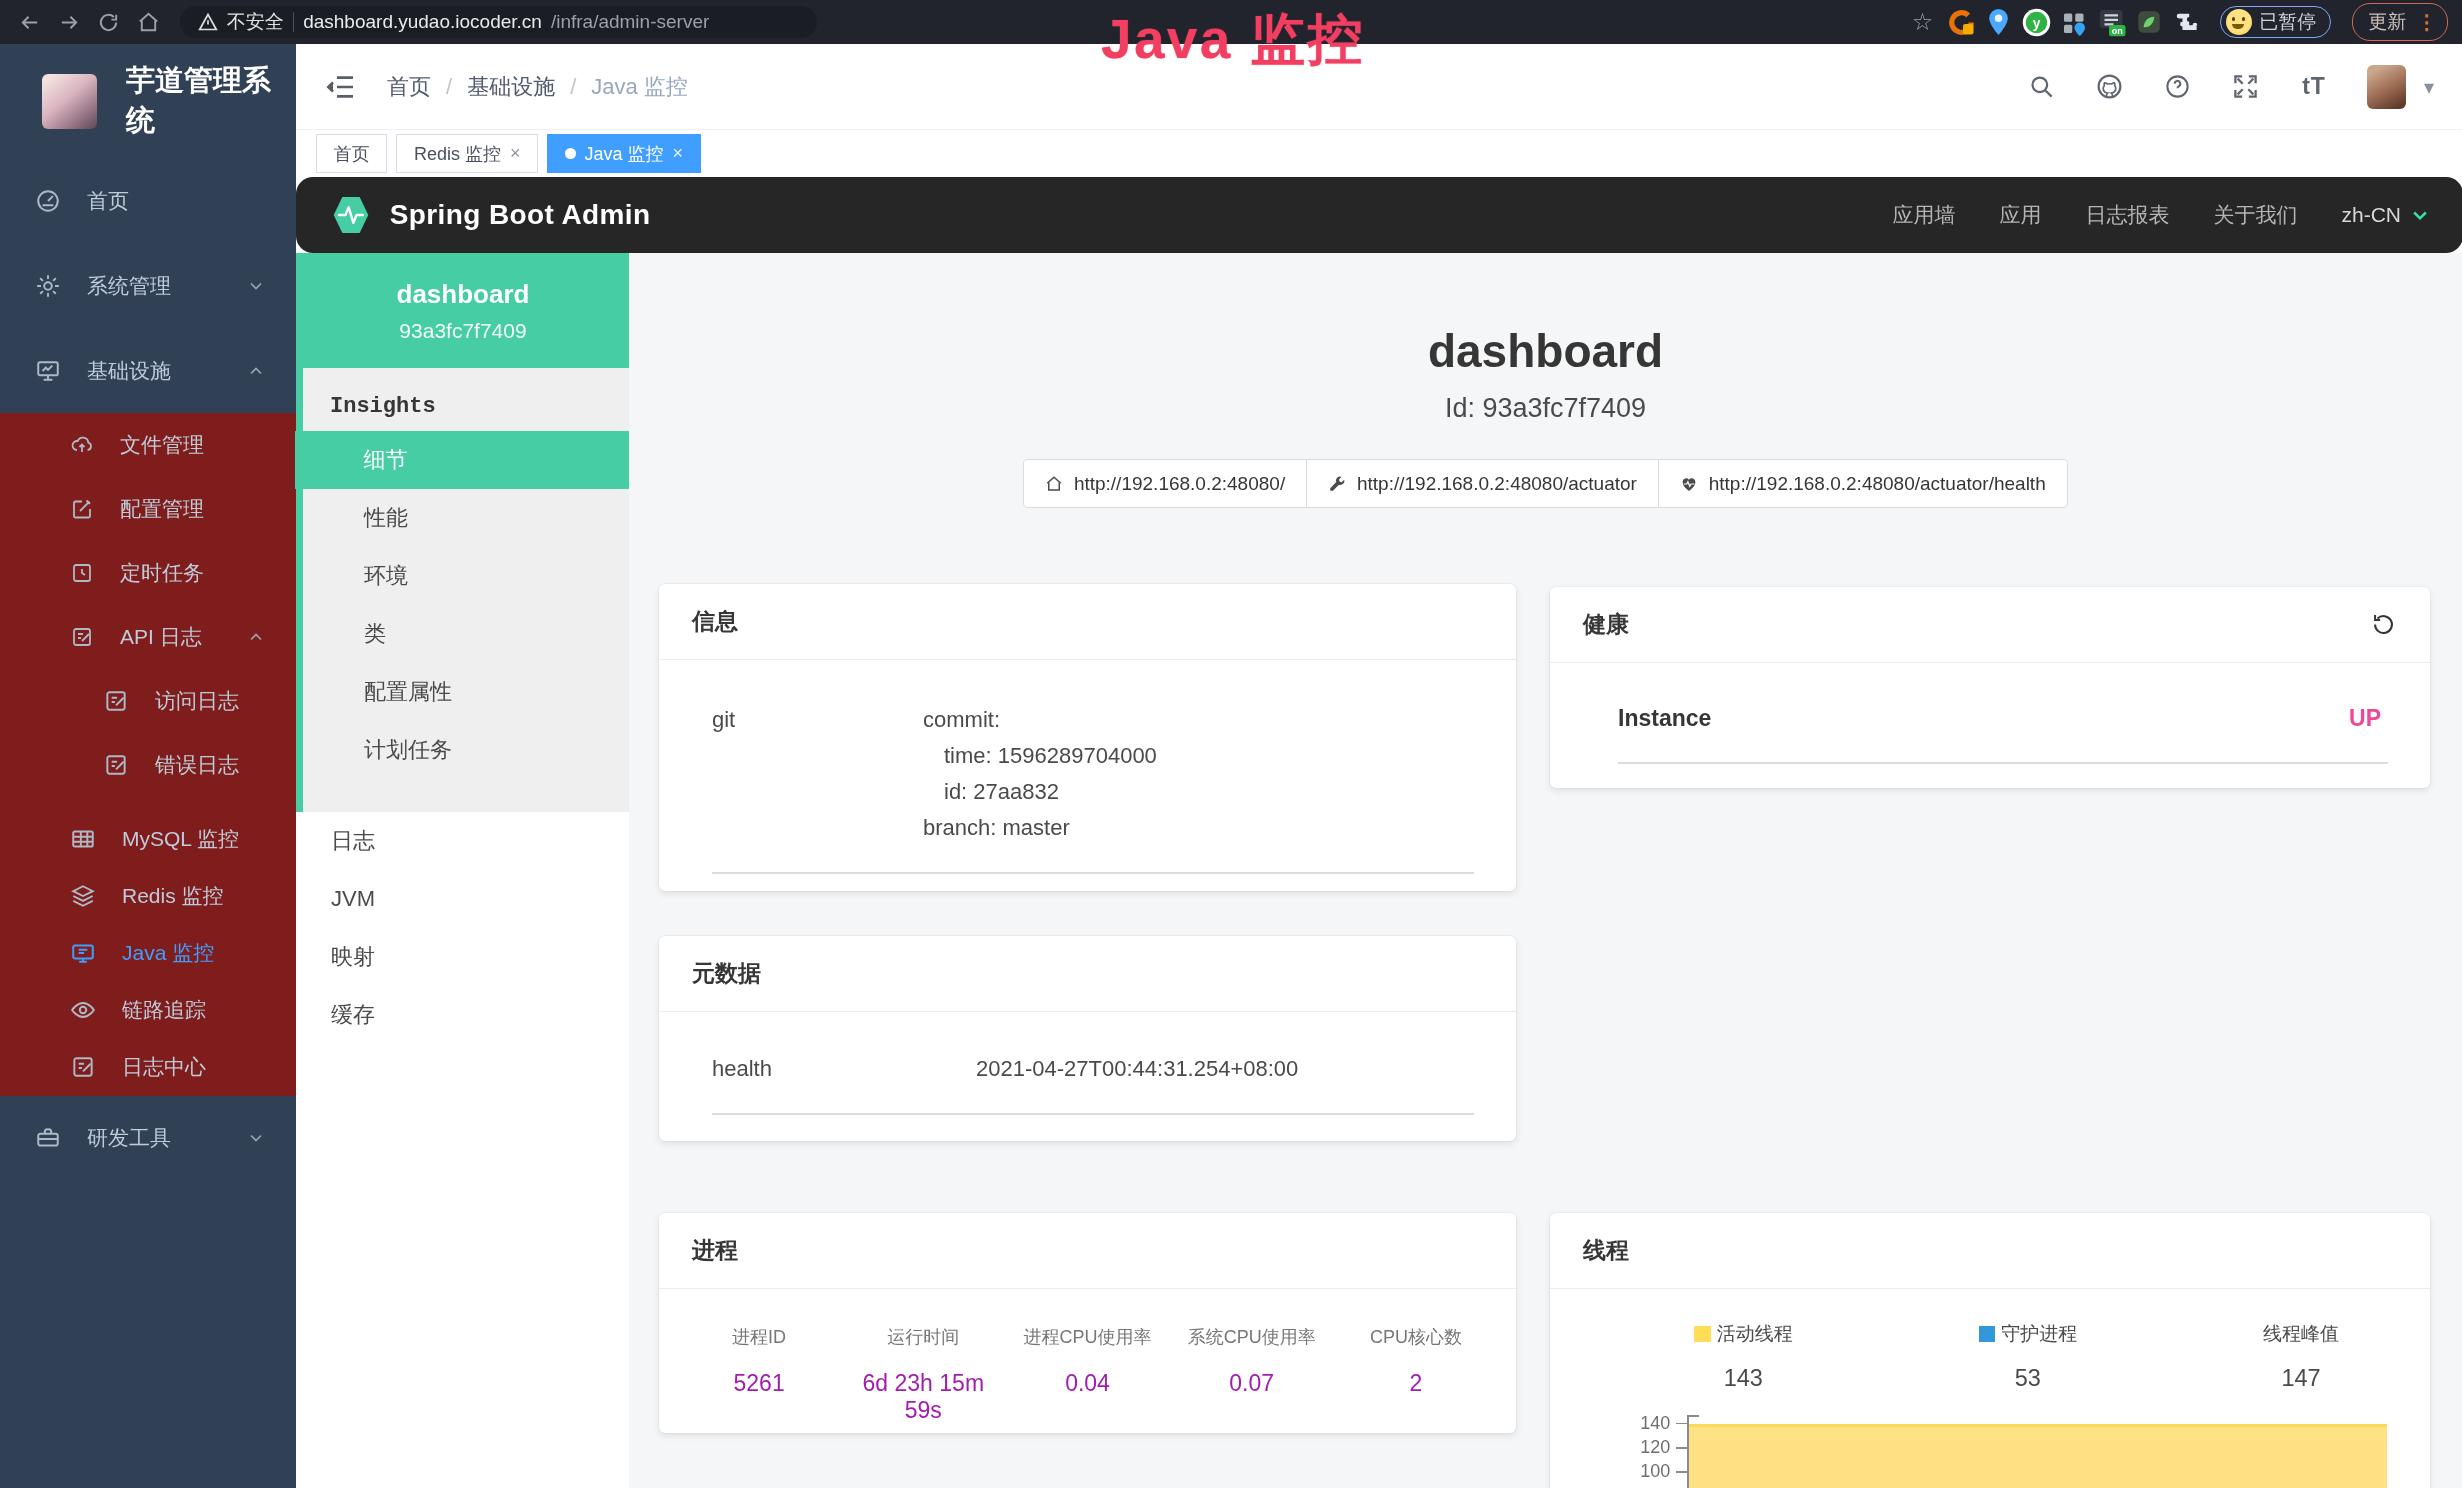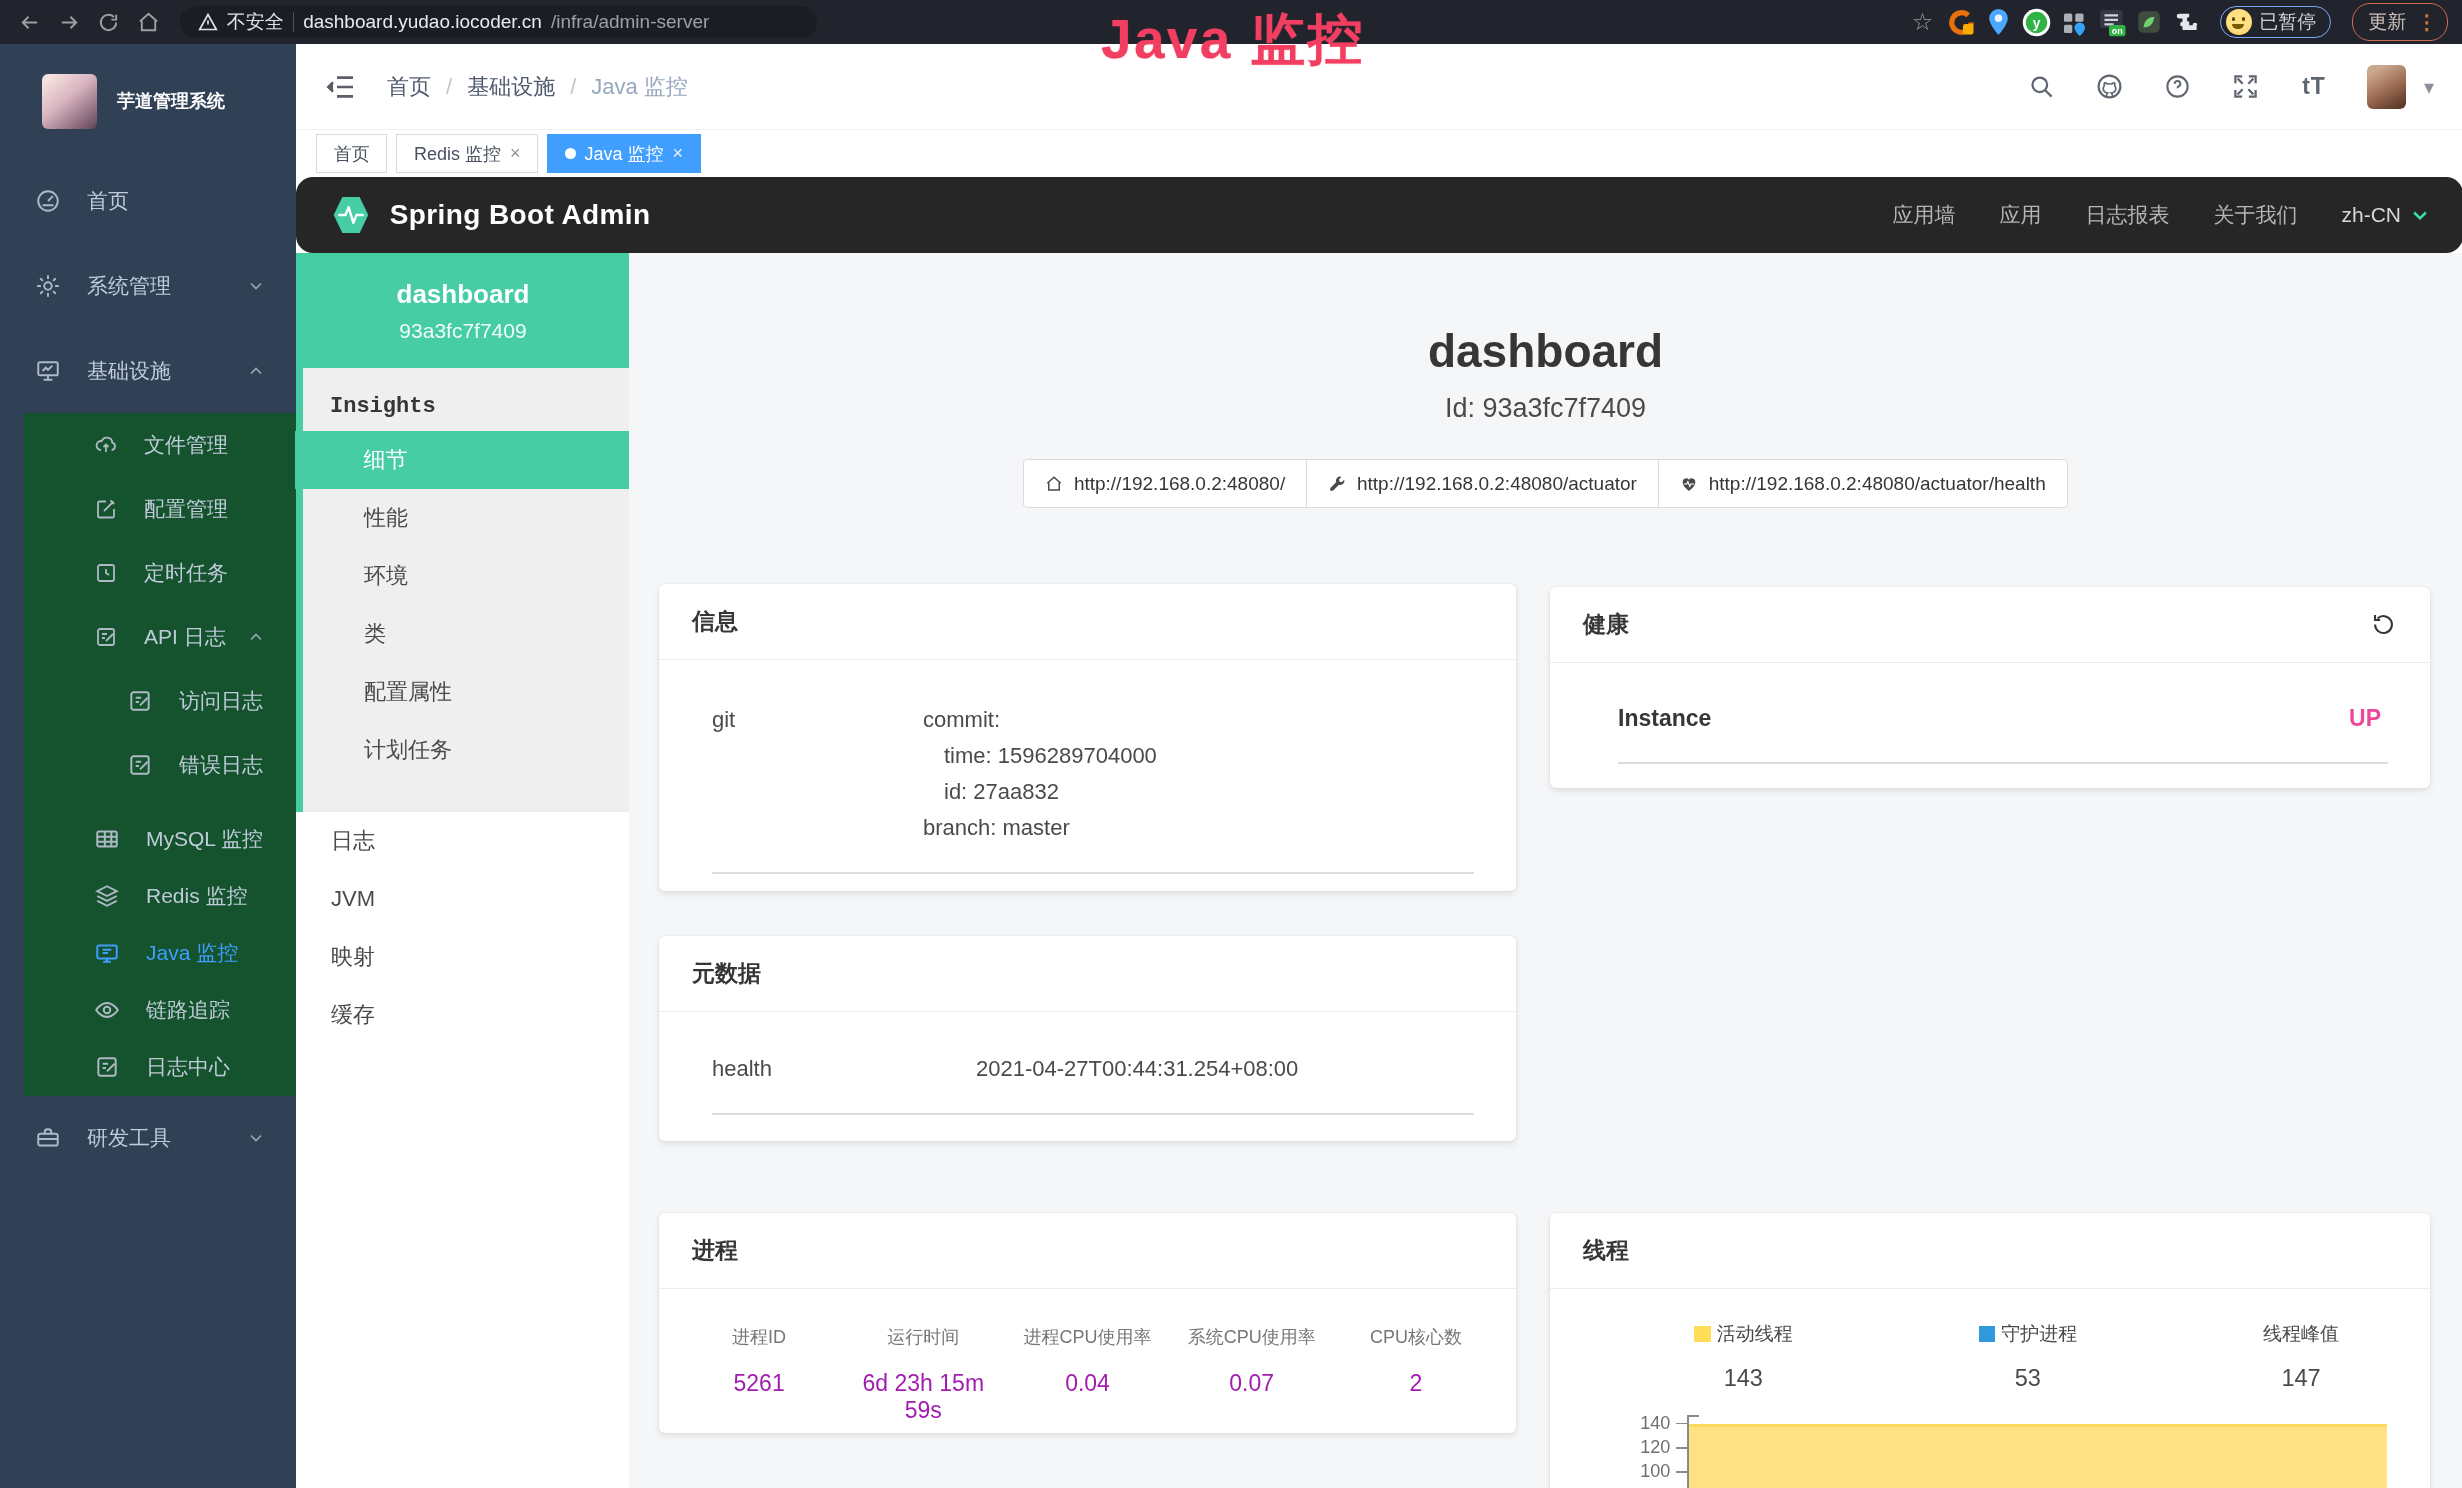--- a/index.html
+++ b/index.html
@@ -31,25 +31,25 @@
 
   
   .annotation{position:absolute;left:1101px;top:3px;z-index:60;font-size:55px;font-weight:bold;
               color:#f23f61;letter-spacing:2.3px;text-shadow:0 0 1.5px rgba(242,63,97,.4);}
 
   
   .sidebar{position:absolute;left:0;top:44px;width:296px;height:1445px;background:#304156;color:#bfcbd9;font-size:21px;}
   .side-logo{height:114px;display:flex;align-items:center;gap:20px;padding-left:42px;}
   .side-logo .limg{width:55px;height:55px;border-radius:6px;flex:0 0 auto;
         background:linear-gradient(140deg,#f3e2de 10%,#d9b4c0 45%,#8d6c7e 80%,#5d4656);}
-  .side-logo .lt{color:#fff;font-size:18px;font-weight:bold;}
+  .side-logo .lt{color:#fff;font-size:29px;font-weight:bold;margin-left:9px;}
   .mi{display:flex;align-items:center;height:85px;padding-left:35px;gap:26px;position:relative;cursor:pointer;}
   .mi .micon{width:26px;height:26px;color:#aeb9c6;flex:0 0 auto;}
   .mi .arrow{position:absolute;right:30px;width:20px;height:20px;color:#9aa6b4;}
-  .submenu{background:#14532d;margin-left:24px;}
+  .submenu{background:#7f1d1d;}
   .smi{height:64px;padding-left:70px;}
   .smi .micon{width:24px;height:24px;}
   .smi2{height:64px;padding-left:103px;}
   .smi3{height:57px;padding-left:70px;}
   .gapblk{height:13.7px;}
   .mi.active{color:#409eff;}
   .mi.active .micon{color:#409eff;}
 
   
   .app-header{position:absolute;left:296px;top:44px;width:2167px;height:86px;background:#fff;

